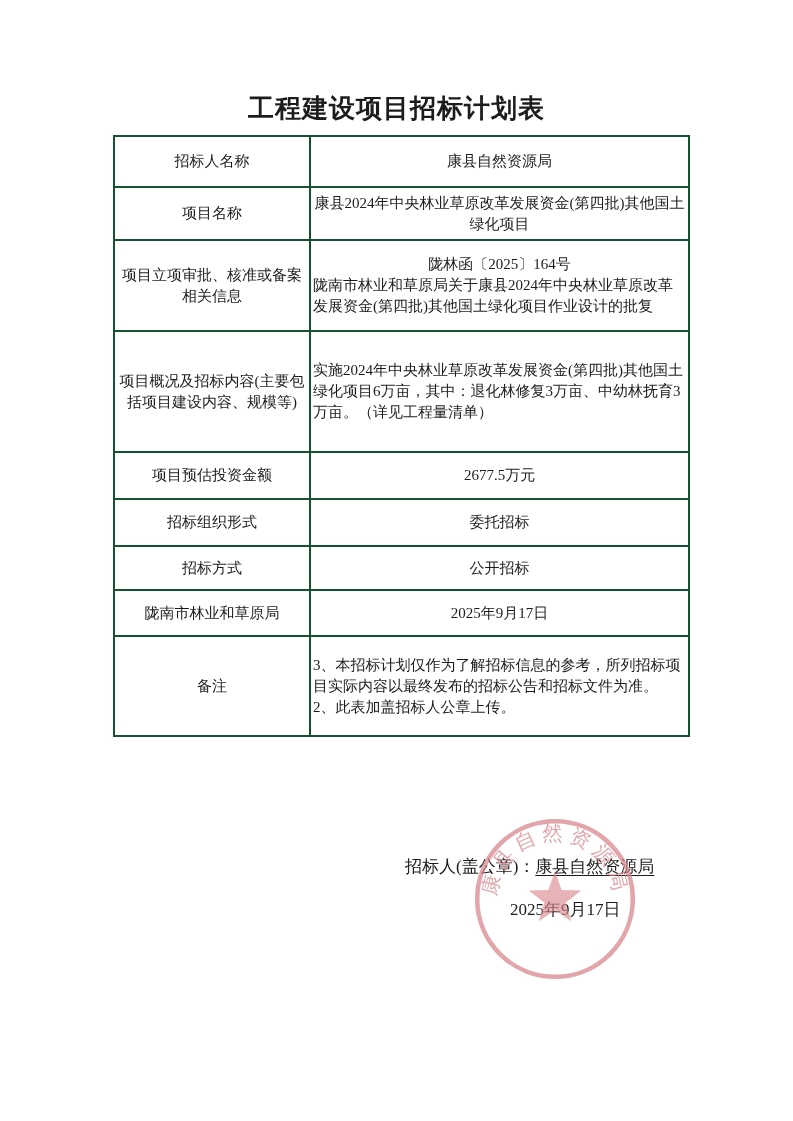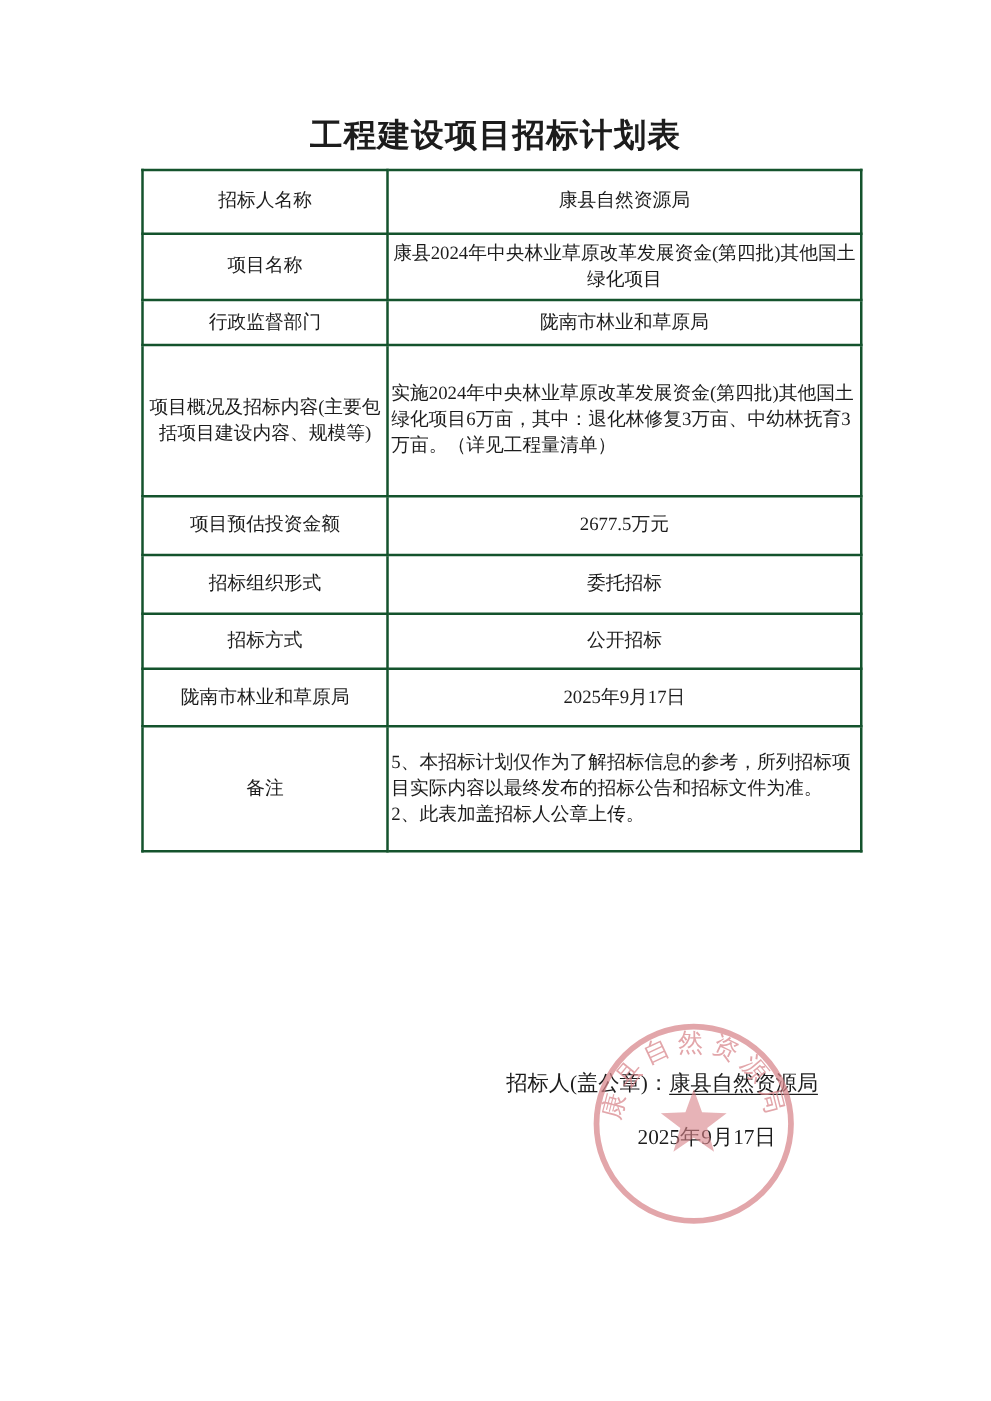--- a/index.html
+++ b/index.html
@@ -73,23 +73,26 @@
   <table class="plan">
     <tbody>
       <tr class="r1">
         <td class="lbl">招标人名称</td>
         <td class="val">康县自然资源局</td>
       </tr>
       <tr class="r2">
         <td class="lbl">项目名称</td>
         <td class="val">康县2024年中央林业草原改革发展资金(第四批)其他国土绿化项目</td>
       </tr>
-      <tr class="r3">
-        <td class="lbl">行政监督部门</td>
-        <td class="val">陇南市林业和草原局</td>
+      <tr class="r4">
+        <td class="lbl">项目立项审批、核准或备案相关信息</td>
+        <td class="val left">
+          <span class="doc-no">陇林函〔2025〕164号</span>
+          <span class="doc-title-line">陇南市林业和草原局关于康县2024年中央林业草原改革发展资金(第四批)其他国土绿化项目作业设计的批复</span>
+        </td>
       </tr>
       <tr class="r5">
         <td class="lbl">项目概况及招标内容(主要包括项目建设内容、规模等)</td>
         <td class="val left">实施2024年中央林业草原改革发展资金(第四批)其他国土绿化项目6万亩，其中：退化林修复3万亩、中幼林抚育3万亩。（详见工程量清单）</td>
       </tr>
       <tr class="r7">
         <td class="lbl">项目预估投资金额</td>
         <td class="val">2677.5万元</td>
       </tr>
       <tr class="r8">
@@ -100,21 +103,21 @@
         <td class="lbl">招标方式</td>
         <td class="val">公开招标</td>
       </tr>
       <tr class="r10">
         <td class="lbl">陇南市林业和草原局</td>
         <td class="val">2025年9月17日</td>
       </tr>
       <tr class="r12">
         <td class="lbl">备注</td>
         <td class="val left">
-          <span class="note-line">5、本招标计划仅作为了解招标信息的参考，所列招标项目实际内容以最终发布的招标公告和招标文件为准。</span>
+          <span class="note-line">3、本招标计划仅作为了解招标信息的参考，所列招标项目实际内容以最终发布的招标公告和招标文件为准。</span>
           <span class="note-line">2、此表加盖招标人公章上传。</span>
         </td>
       </tr>
     </tbody>
   </table>
 
   <div class="sign-line"><span>招标人(盖公章)：</span><span class="sign-name">康县自然资源局</span></div>
 
   <div class="date-line">2025年9月17日</div>
 

